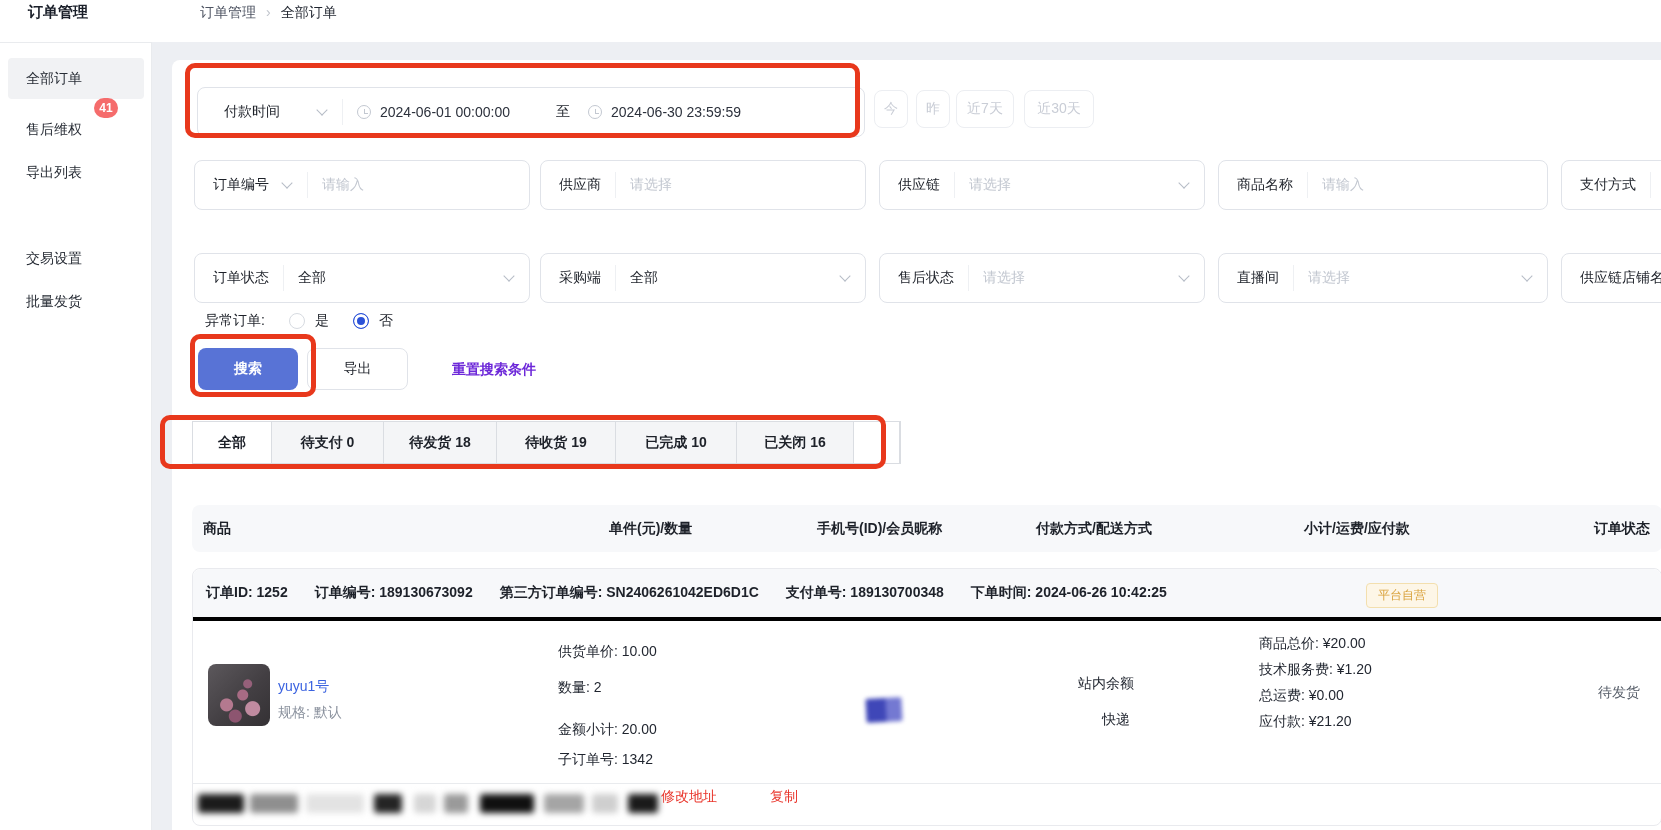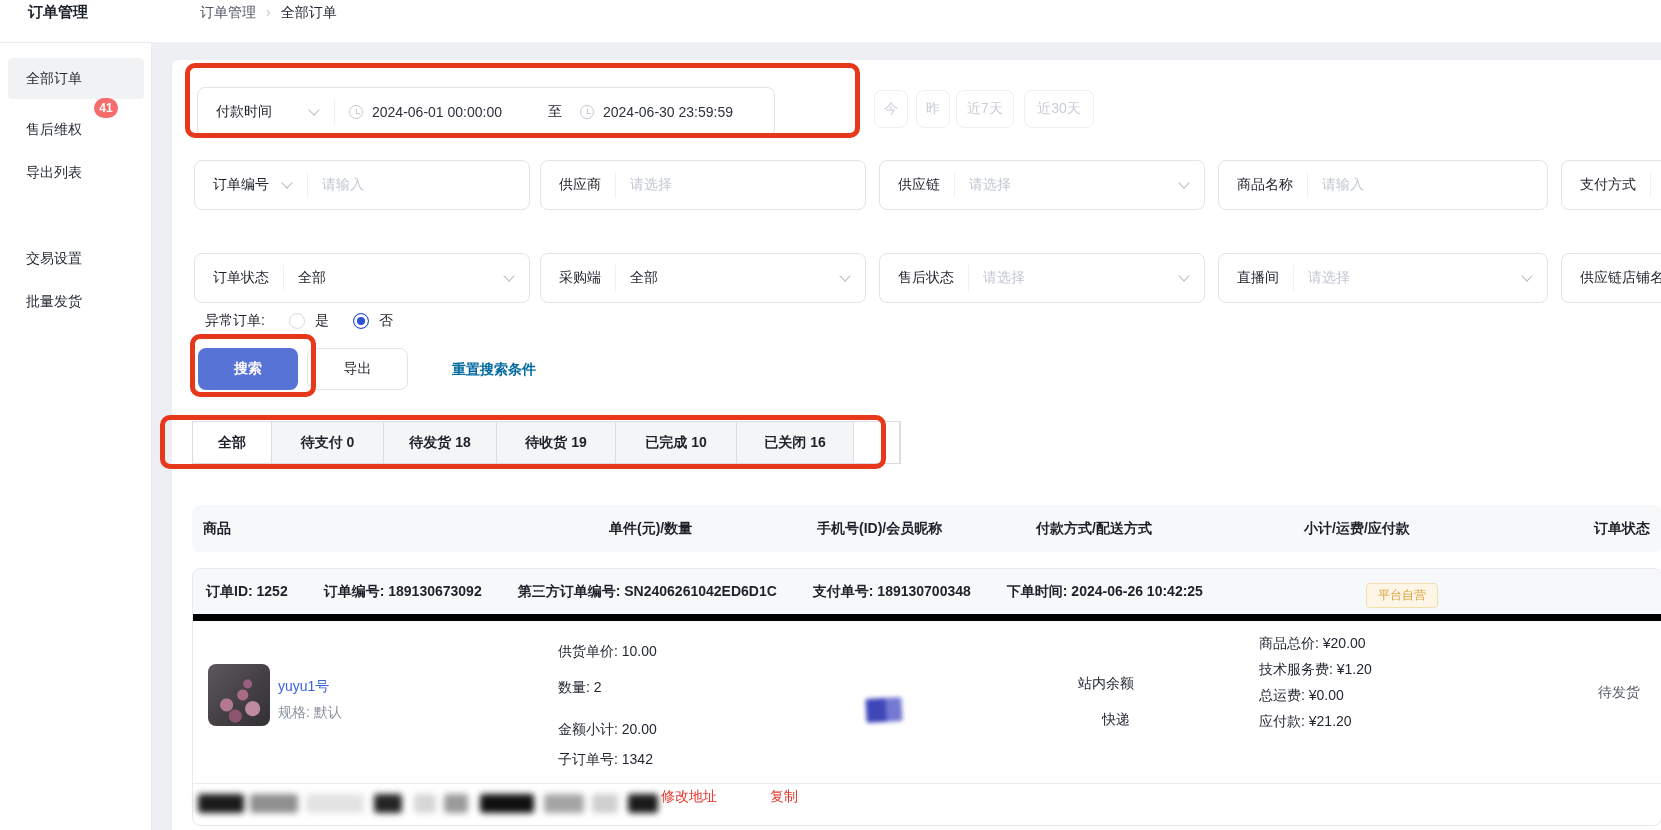--- a/index.html
+++ b/index.html
@@ -45,35 +45,35 @@
 
   
   .radio-row { position:absolute; left:205px; top:312px; height:18px; display:flex; align-items:center; font-size:14px; color:#1d2129; }
   .radio { width:16px; height:16px; border-radius:50%; border:1px solid #d7dbe1; background:#fff; margin:0 10px 0 24px; flex:none; cursor:pointer; }
   .radio.checked { border-color:#2b52d8; background:#2b52d8; box-shadow:inset 0 0 0 3px #fff; }
 
   
   .btn { position:absolute; top:348px; height:42px; border-radius:8px; font-size:14px; display:flex; align-items:center; justify-content:center; cursor:pointer; }
   .btn-search { left:198px; width:100px; background:#5873d6; color:#fff; font-weight:600; border:none; }
   .btn-export { left:307px; width:101px; background:#fff; color:#1d2129; border:1px solid #e0e3e9; }
-  .link-reset { position:absolute; left:452px; top:348px; height:42px; line-height:42px; color:#0369a1; font-weight:700; font-size:14px; cursor:pointer; }
+  .link-reset { position:absolute; left:452px; top:348px; height:42px; line-height:42px; color:#6d28d9; font-weight:700; font-size:14px; cursor:pointer; }
 
   
   .tabs { position:absolute; left:192px; top:421px; height:43px; display:flex; border:1px solid #dadde2; background:#f4f5f7; }
   .tab { display:flex; align-items:center; justify-content:center; font-size:14px; font-weight:700; color:#1d2129; border-right:1px solid #dadde2; cursor:pointer; background:#f4f5f7; }
   .tab.active { background:#fff; }
   .tab-filler { width:46px; background:#fff; border-right:1px solid #dadde2; }
 
   
   .thead { position:absolute; left:192px; top:505px; width:1470px; height:47px; background:#f7f8fa; border-radius:8px; }
   .th { position:absolute; top:15px; font-size:14px; font-weight:700; color:#1d2129; white-space:nowrap; }
 
   
   .order-card { position:absolute; left:192px; top:568px; width:1470px; height:258px; background:#fff; border:1px solid #e9eaee; border-radius:8px; }
-  .order-meta { position:absolute; left:0; top:0; width:100%; height:52px; background:#f7f8fa; border-bottom:7px solid #000000; border-radius:8px 8px 0 0; display:flex; align-items:center; padding-left:13px; gap:36px; }
+  .order-meta { position:absolute; left:0; top:0; width:100%; height:52px; background:#f7f8fa; border-bottom:4px solid #000000; border-radius:8px 8px 0 0; display:flex; align-items:center; padding-left:13px; gap:27px; }
   .meta-item { font-size:14px; font-weight:700; color:#1d2129; white-space:nowrap; }
   .order-tag { position:absolute; left:1173px; top:14px; height:25px; padding:0 11px; background:#fdf6e7; border:1px solid #f3dfae; border-radius:4px; color:#d9a23c; font-size:12px; display:flex; align-items:center; white-space:nowrap; }
   .pimg { position:absolute; left:15px; top:95px; width:62px; height:62px; border-radius:8px; cursor:pointer;
     background:
       radial-gradient(circle at 30% 66%, #b4798f 0 6px, rgba(0,0,0,0) 7px),
       radial-gradient(circle at 56% 50%, #a86b84 0 5px, rgba(0,0,0,0) 6px),
       radial-gradient(circle at 72% 72%, #c08ba0 0 7px, rgba(0,0,0,0) 8px),
       radial-gradient(circle at 44% 84%, #8d5570 0 6px, rgba(0,0,0,0) 7px),
       radial-gradient(circle at 64% 32%, #96607a 0 4px, rgba(0,0,0,0) 5px),
       linear-gradient(135deg,#5c585c 0%,#433f43 55%,#343134 100%); }
@@ -109,21 +109,21 @@
     <div class="side-item active" style="top:15px">全部订单</div>
     <div class="side-item" style="top:66px">售后维权</div>
     <div class="side-badge">41</div>
     <div class="side-item" style="top:109px">导出列表</div>
     <div class="side-item" style="top:195px">交易设置</div>
     <div class="side-item" style="top:238px">批量发货</div>
   </div>
 
   <div class="main-card"></div>
 
-  <div class="fbox" style="left:197px; top:87px; width:578px;">
+  <div class="fbox" style="left:197px; top:87px; width:668px;padding-left:8px;">
     <span class="flabel" style="width:112px">付款时间</span>
     <span class="chev" style="margin-right:16px"></span>
     <span class="fdivider"></span>
     <span class="clock" style="margin-left:14px"></span>
     <span class="dtext">2024-06-01 00:00:00</span>
     <span class="dto">至</span>
     <span class="clock"></span>
     <span class="dtext">2024-06-30 23:59:59</span>
   </div>
   <div class="qbtn" style="left:874px; width:34px;">今</div>

